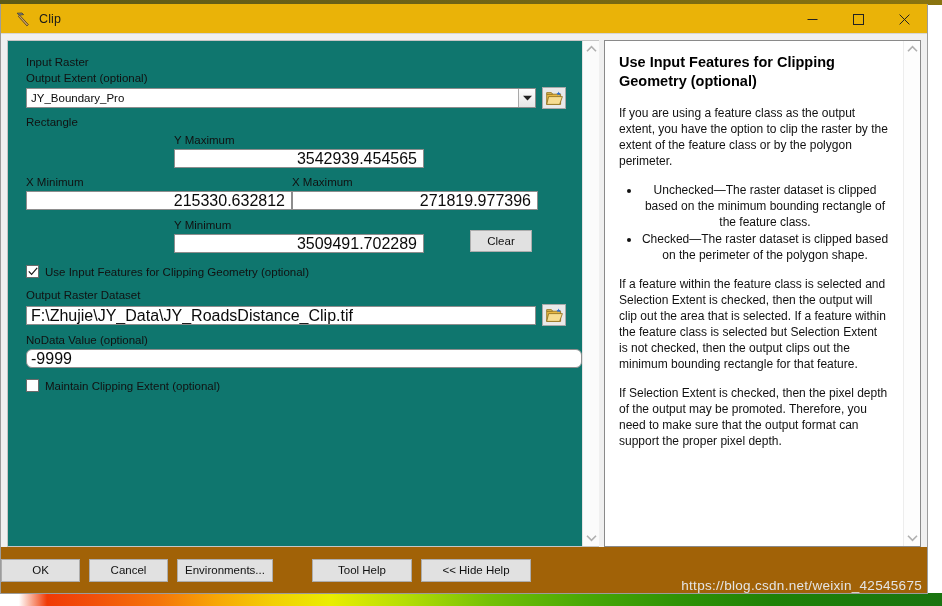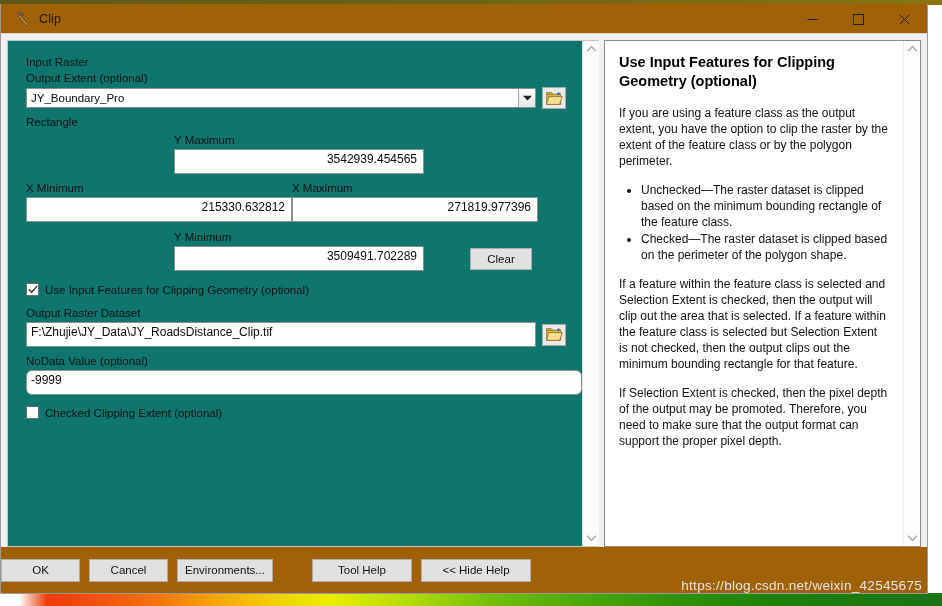--- a/index.html
+++ b/index.html
@@ -47,21 +47,21 @@
     background: #f0f0f0;
     border: 1px solid #9c9c9c;
     border-top: none;
     display: flex;
     flex-direction: column;
   }
 
   
   .titlebar {
     height: 30px;
-    background: #a16207;
+    background: #eab308;
     display: flex;
     align-items: center;
     flex: 0 0 auto;
     border-bottom: 1px solid #d6d6d6;
   }
   .title-left {
     display: flex; align-items: center;
     padding-left: 13px;
     flex: 1 1 auto;
     height: 100%;
@@ -144,25 +144,25 @@
   .lbl {
     font-size: 11.5px;
     color: #111;
     margin-bottom: 2px;
     display: block;
     line-height: 14px;
   }
   .field-row { display: flex; align-items: center; gap: 6px; margin-bottom: 7px; }
 
   .txt {
-    height: 25px;
+    height: 19px;
     background: #ffffff;
     border: 1px solid #8d8d8d;
     font-family: "Liberation Sans", sans-serif;
-    font-size: 12px;
+    font-size: 16px;
     color: #0a0a0a;
     padding: 0 4px;
     line-height: 18px;
     white-space: nowrap;
     overflow: hidden;
     display: block;
   }
   .txt.num { text-align: right; padding-right: 6px; }
 
   .combo {
@@ -257,21 +257,21 @@
     line-height: 19px;
     margin: 0 0 14px 0;
     color: #000;
   }
   .help-p {
     font-size: 12px;
     line-height: 16px;
     margin: 0 0 13px 0;
     color: #111;
   }
-  .help-ul { margin: 0 0 13px 0; padding-left: 22px; }
+  .help-ul { margin: 0 0 13px 0; padding-left: 22px; text-align: center; }
   .help-ul li {
     font-size: 12px;
     line-height: 16px;
     margin-bottom: 1px;
     color: #111;
   }
 
   
   .watermark {
     position: absolute;
@@ -404,21 +404,21 @@
                 <path d="M12.6 0.4 L13.3 2.0 L14.9 2.0 L13.7 3.0 L14.2 4.6 L12.6 3.6 L11.2 4.6 L11.6 3.0 L10.4 2.0 L12.0 2.0 Z" fill="#2f6fd0"></path>
               </svg>
             </div>
           </div>
 
           <label class="lbl">NoData Value (optional)</label>
           <div class="txt" style="width:556px;border-radius:6px;">-9999</div>
 
           <div class="chk-row" style="margin:11px 0 0 0;">
             <span class="chk"></span>
-            <span class="chk-label">Checked Clipping Extent (optional)</span>
+            <span class="chk-label">Maintain Clipping Extent (optional)</span>
           </div>
 
         </div>
 
         <div class="vscroll">
           <span class="chev">
             <svg width="11" height="8" viewBox="0 0 11 8">
                 <polyline points="1,6.2 5.5,1.6 10,6.2" fill="none" stroke="#b0b0b0" stroke-width="1.6"></polyline>
               </svg>
           </span>

